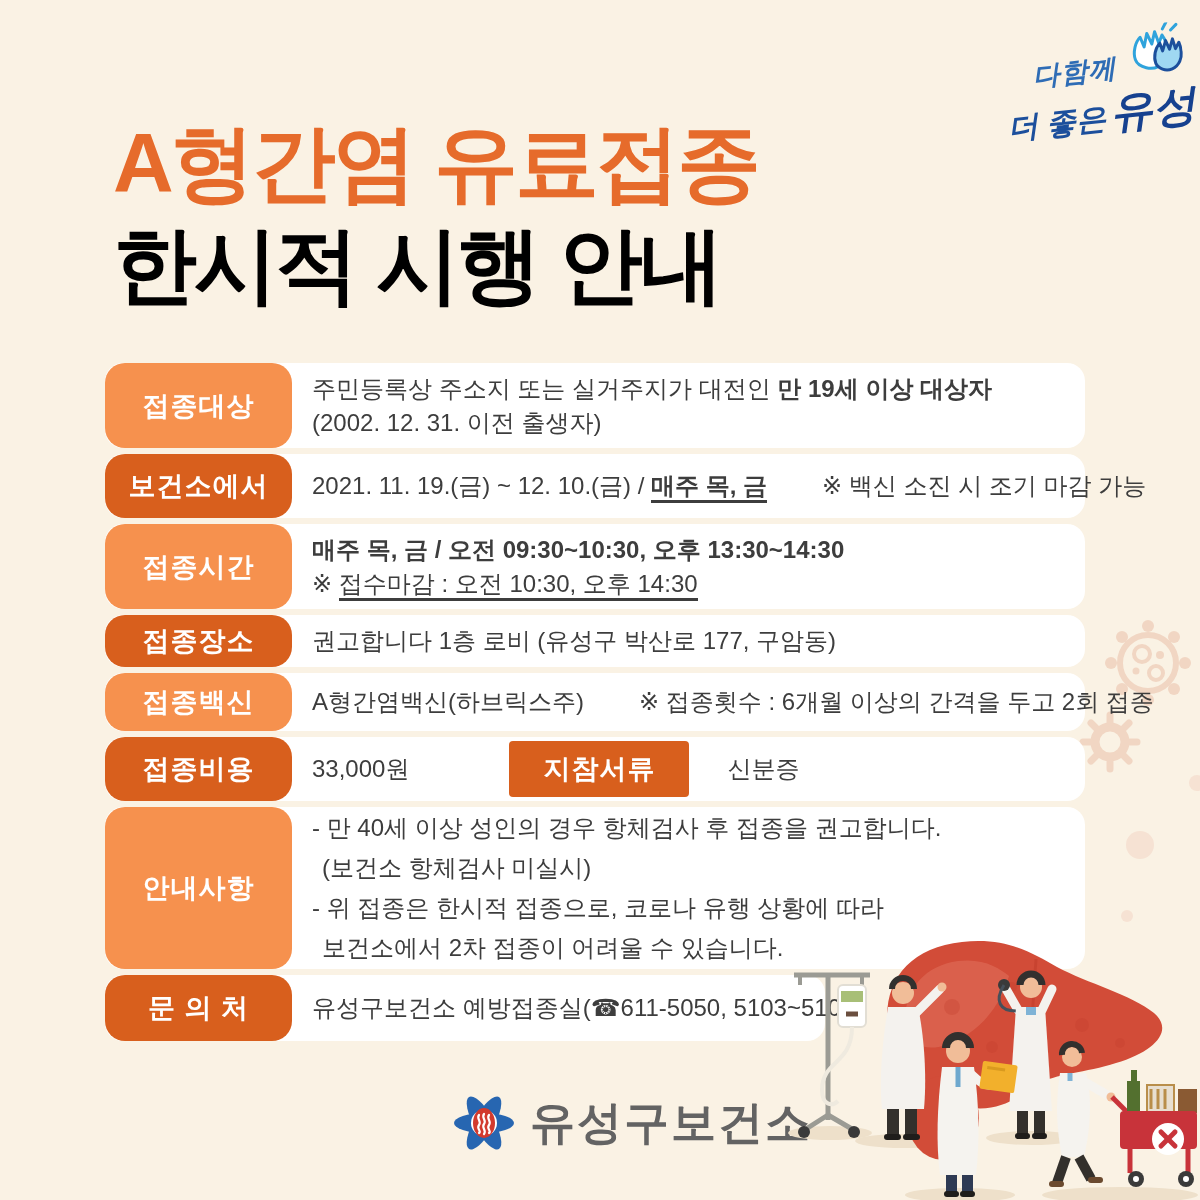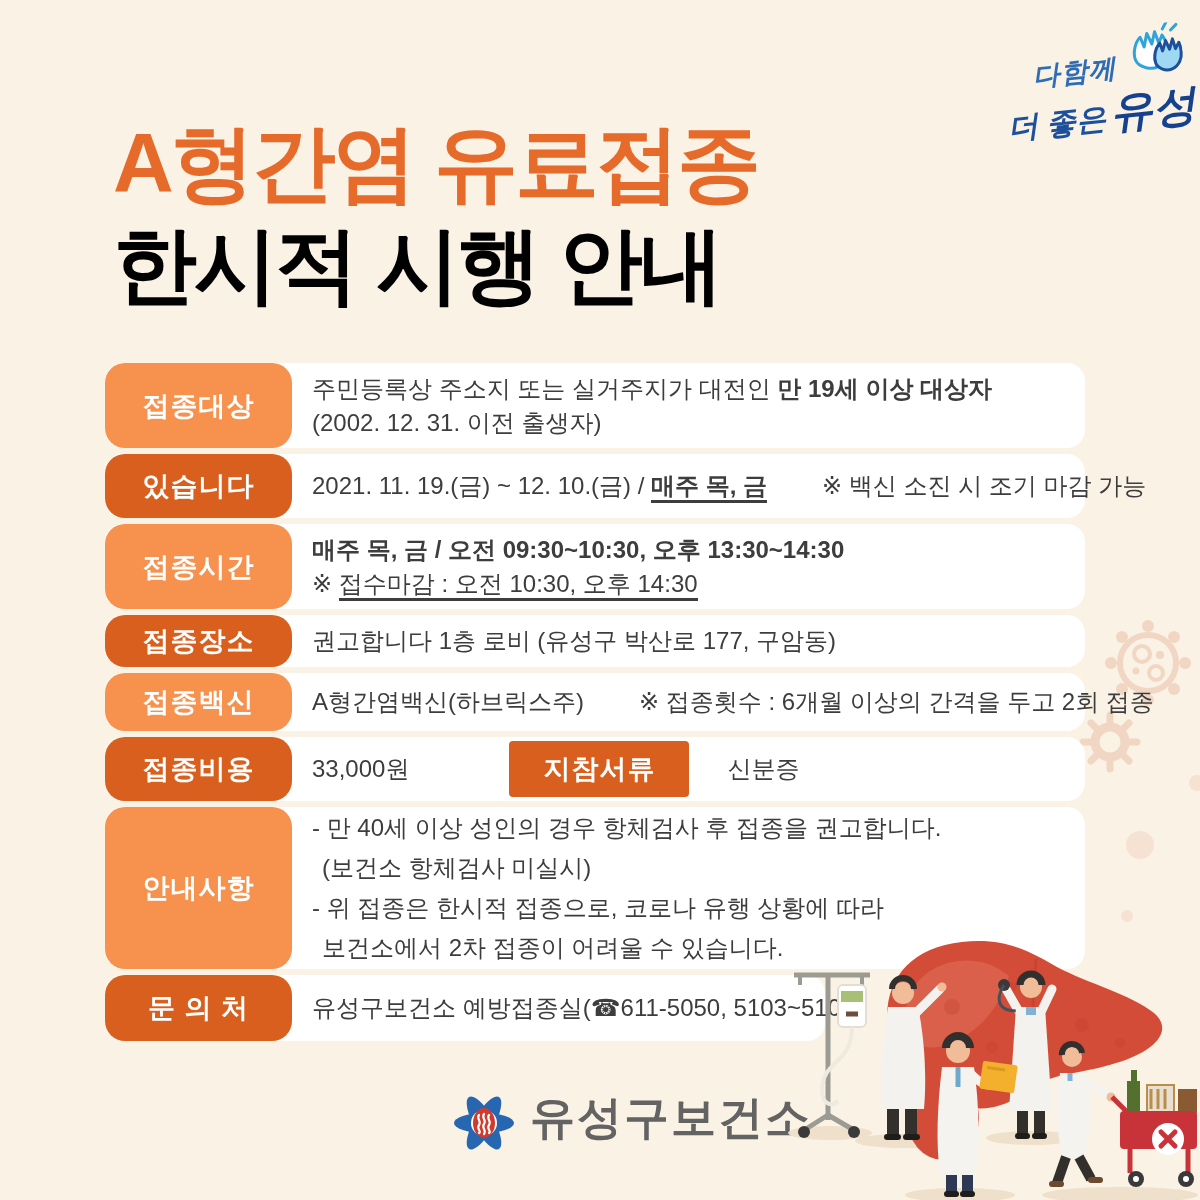--- a/index.html
+++ b/index.html
@@ -68,21 +68,21 @@
     border-radius: 4px; width: 180px; height: 56px; margin-left: 100px;
     display: flex; align-items: center; justify-content: center; letter-spacing: 1px;
   }
   .badge-value { margin-left: 38px; }
   .notice-line { line-height: 40px; font-size: 24px; white-space: nowrap; }
   .notice-line.indent { padding-left: 10px; }
 
   
   .footer-brand {
     position: absolute; left: 452px; top: 1088px; z-index: 2;
-    display: flex; gap: 14px;
+    display: flex; align-items: center; gap: 14px;
   }
   .footer-brand .org {
     font-size: 45px; font-weight: 700; color: #636363; letter-spacing: 2px; white-space: nowrap;
   }
 
   
   .illustration { position: absolute; left: 700px; top: 915px; z-index: 3; pointer-events: none; }
 </style>
 </head>
 <body>
@@ -148,21 +148,21 @@
 
 <div class="info-table">
 
   <div class="row" style="height:85px;">
     <div class="row-label tone-light">접종대상</div>
     <div class="line"><span>주민등록상 주소지 또는 실거주지가 대전인 </span><span class="b">만 19세 이상 대상자</span></div>
     <div class="line">(2002. 12. 31. 이전 출생자)</div>
   </div>
 
   <div class="row" style="height:64px;">
-    <div class="row-label tone-dark">있습니다</div>
+    <div class="row-label tone-dark">보건소에서</div>
     <div class="line"><span>2021. 11. 19.(금) ~ 12. 10.(금) / </span><span class="b u">매주 목, 금</span><span class="note-gap">※ 백신 소진 시 조기 마감 가능</span></div>
   </div>
 
   <div class="row" style="height:85px;">
     <div class="row-label tone-light">접종시간</div>
     <div class="line b">매주 목, 금  / 오전 09:30~10:30,  오후 13:30~14:30</div>
     <div class="line"><span>※ </span><span class="u">접수마감 : 오전 10:30, 오후 14:30</span></div>
   </div>
 
   <div class="row" style="height:52px;">

